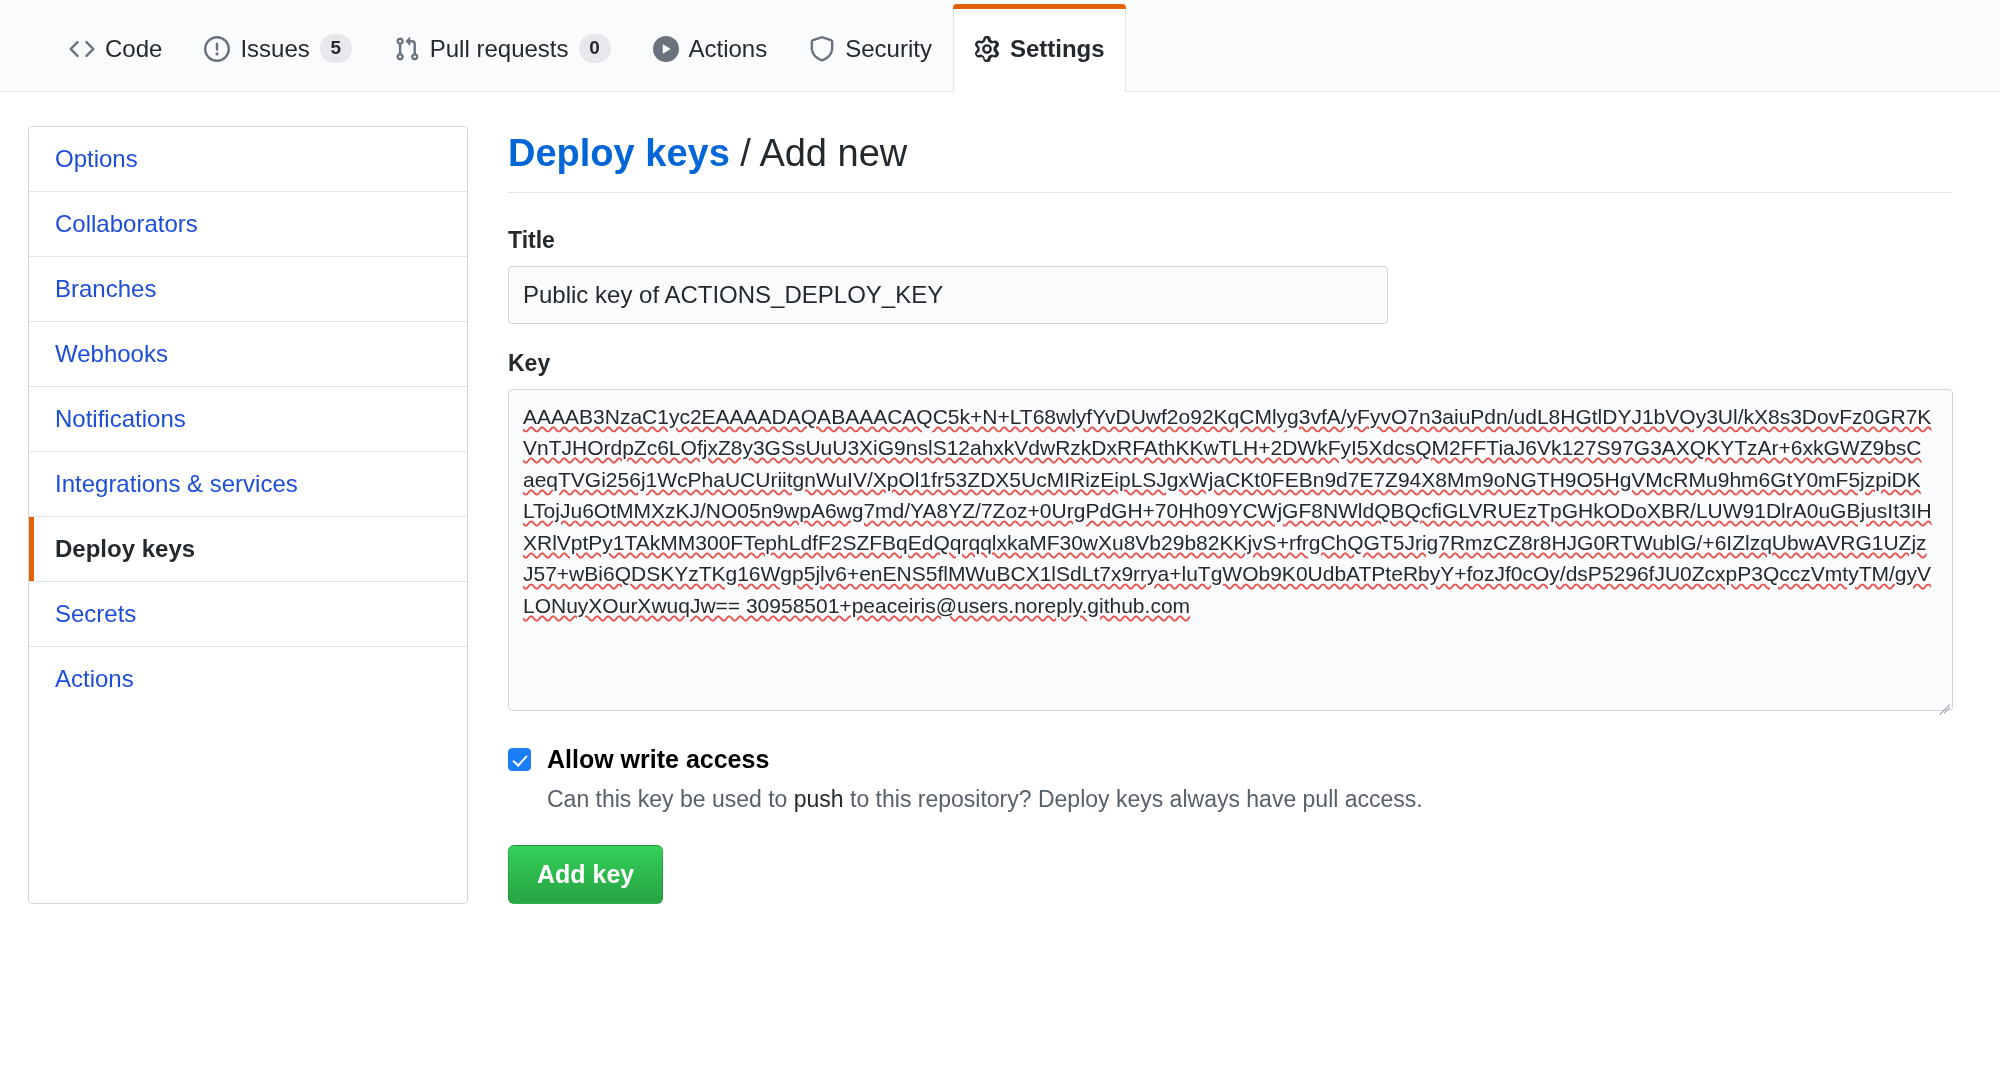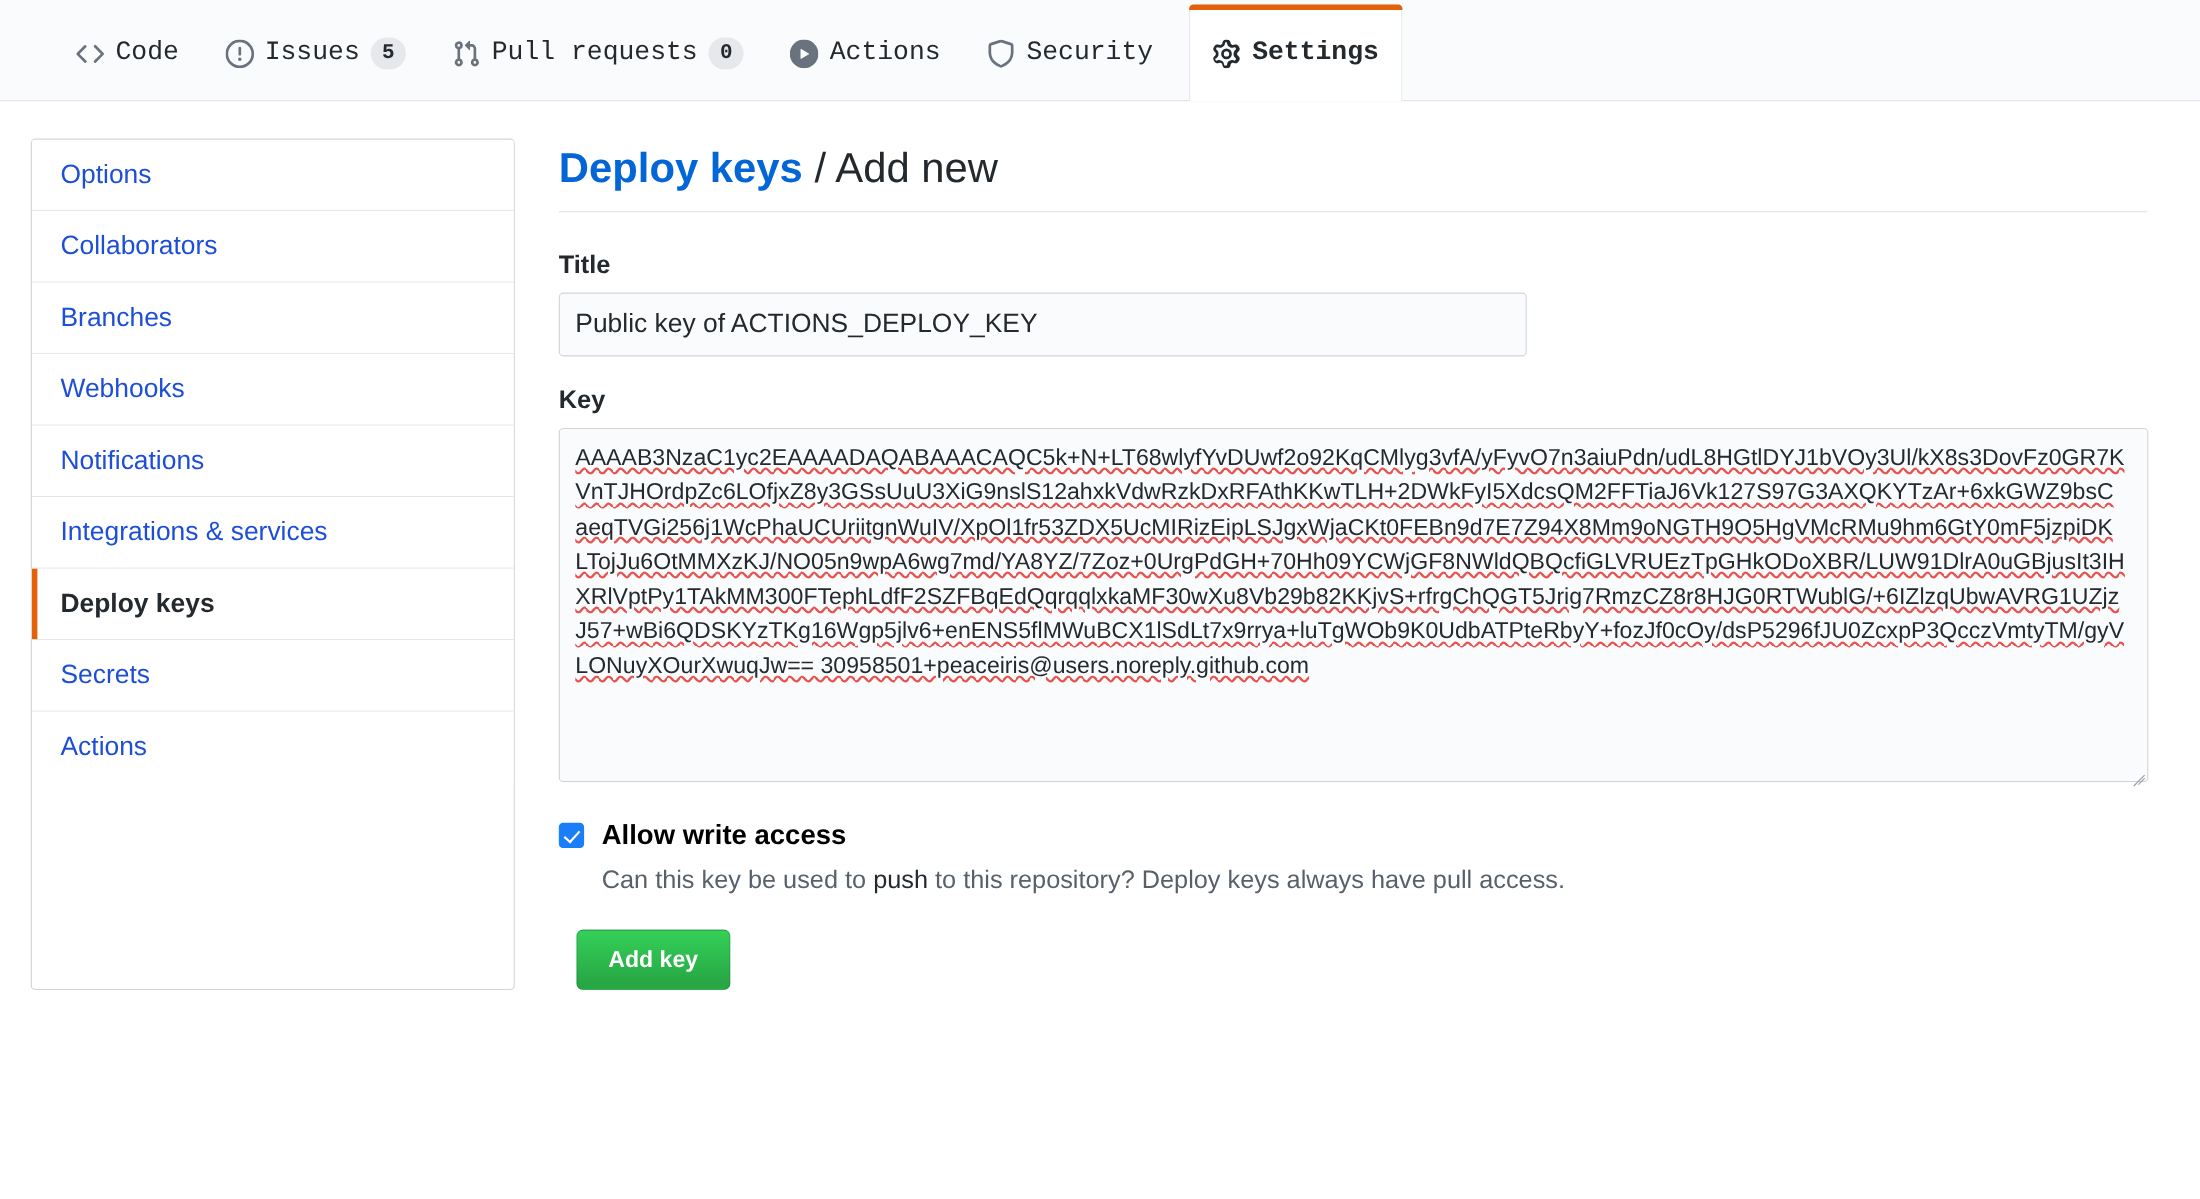--- a/index.html
+++ b/index.html
@@ -15,21 +15,20 @@
 
   
   .repo-nav {
     position: relative;
     height: 92px;
     background: #fafbfc;
     border-bottom: 1px solid #e1e4e8;
     display: flex;
     align-items: flex-end;
     padding-left: 48px;
-    font-family: Liberation Mono, monospace;
   }
   .tab {
     display: flex;
     align-items: center;
     gap: 10px;
     height: 86px;
     padding: 0 20px;
     font-size: 24px;
     color: #24292e;
     text-decoration: none;
@@ -40,21 +39,20 @@
     position: relative;
   }
   .tab .tab-label { line-height: 1; }
   .tab.selected {
     background: #ffffff;
     border-color: #e1e4e8;
     border-radius: 4px 4px 0 0;
     font-weight: 600;
     margin-bottom: -1px;
     height: 88px;
-    margin-left: 12px;
   }
   .tab.selected::before {
     content: "";
     position: absolute;
     left: -1px; right: -1px; top: -1px;
     height: 5px;
     background: #e36209;
     border-radius: 4px 4px 0 0;
   }
   .tab-icon {
@@ -260,24 +258,24 @@
   .note {
     margin: 4px 0 0 39px;
     font-size: 23px;
     line-height: 1.5;
     color: #586069;
   }
   .note b { color: #24292e; font-weight: 400; }
 
   .btn-primary {
     margin-top: 28px;
-    margin-left: 16px;
+    margin-left: 0;
     display: inline-block;
     padding: 16px 28px;
-    font-size: 21px;
+    font-size: 25px;
     font-weight: 700;
     color: #ffffff;
     background-color: #2cbe4e;
     background-image: linear-gradient(-180deg, #34d058 0%, #28a745 90%);
     border: 1px solid rgba(27,31,35,0.18);
     border-radius: 6px;
     cursor: pointer;
     line-height: 1;
     font-family: "Liberation Sans", "DejaVu Sans", sans-serif;
   }

